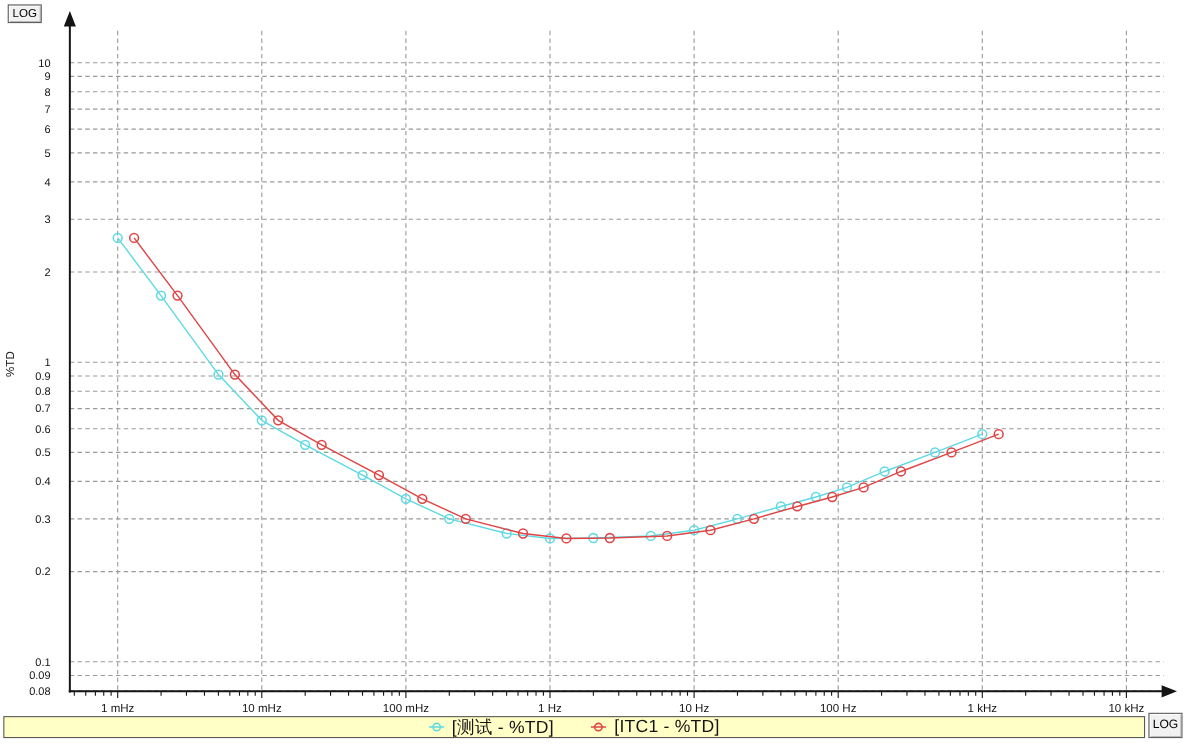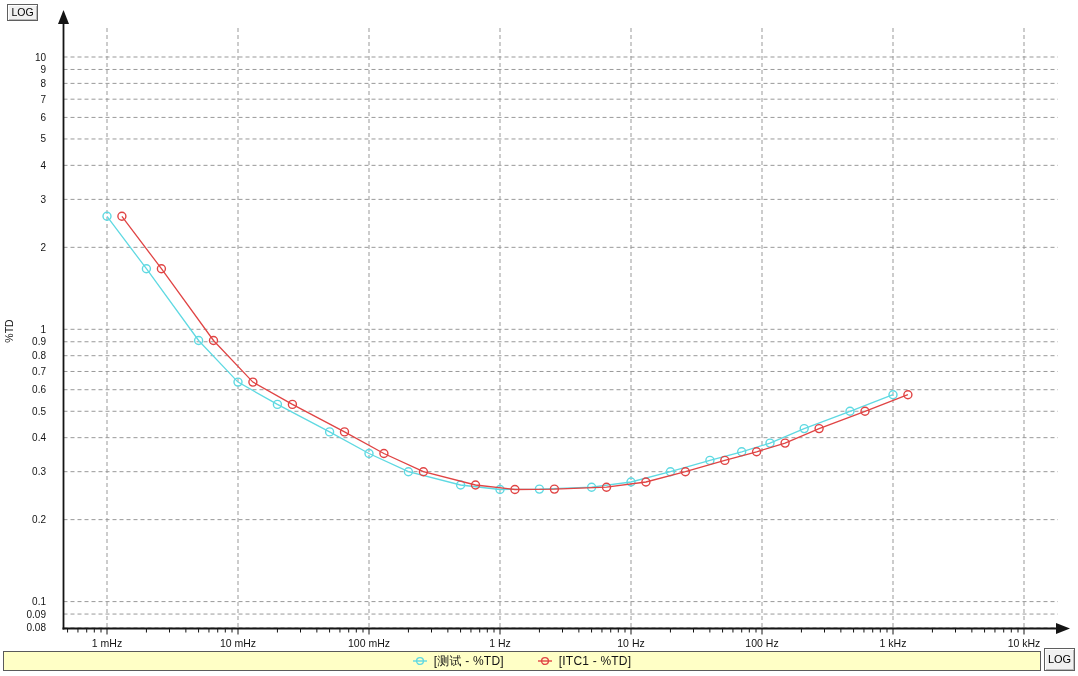--- a/index.html
+++ b/index.html
@@ -23,21 +23,21 @@
   #log-btn-x { left:1044px; top:648px; width:31px; height:23px; font-size:11px; }
 
   #chart { position:absolute; left:0; top:0; }
 
   .legend-bar {
     position:absolute; left:3px; top:651px; width:1038px; height:20px;
     border:1px solid #5a5a5a;
     display:flex; align-items:center; justify-content:center; gap:34px;
   }
   .legend-item { display:flex; align-items:center; gap:7px; cursor:pointer; }
-  .legend-item .lbl { font-size:12px; color:#141414; letter-spacing:0.2px; white-space:nowrap; }
+  .legend-item .lbl { font-size:16px; color:#141414; letter-spacing:0.2px; white-space:nowrap; }
   .legend-glyph { display:block; }
 
   text { fill:#141414; }
 </style>
 </head>
 <body>
 
 <div class="screen">
 
   <button id="log-btn-y" class="log-btn">LOG</button>

